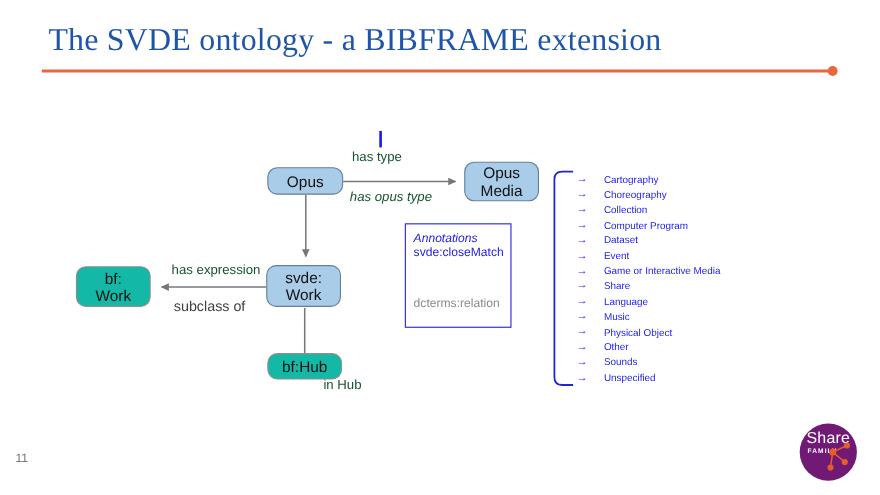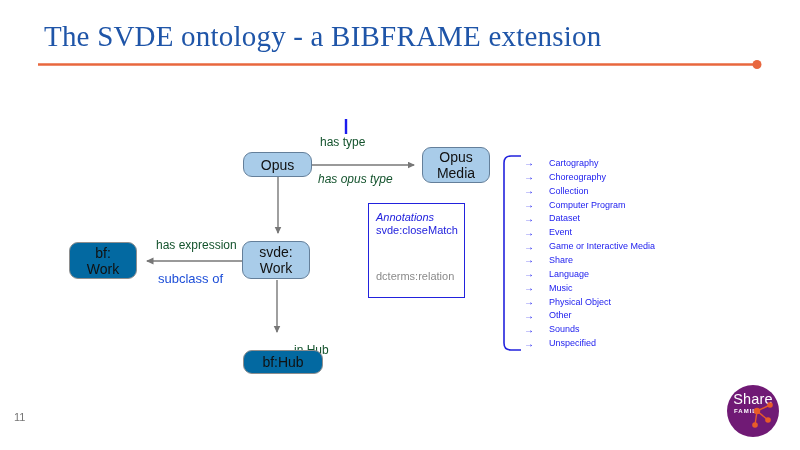--- a/index.html
+++ b/index.html
@@ -13,24 +13,24 @@
     color:#1F55A8; letter-spacing:0.2px; white-space:nowrap;
   }
   svg.overlay { position:absolute; left:0; top:0; width:800px; height:450px; pointer-events:none; }
 
   .node {
     position:absolute; box-sizing:border-box; border-radius:9px;
     display:flex; flex-direction:column; align-items:center; justify-content:center;
     font-size:14px; line-height:16px; color:#111; text-align:center;
   }
   .node.blue { background:#A9CCE9; border:1.6px solid #647f9a; }
-  .node.gray { background:#0369a1; border:1.4px solid #8e8e8e; }
+  .node.gray { background:#14b8a6; border:1.4px solid #8e8e8e; }
 
   .edge-label { position:absolute; color:#14532d; font-size:12px; white-space:nowrap;margin-top:36px; }
-  .gray-label { position:absolute; color:#1d4ed8; font-size:13px; white-space:nowrap; }
+  .gray-label { position:absolute; color:#404040; font-size:13px; white-space:nowrap; }
 
   .anno-box {
     position:absolute; left:368px; top:203px; width:97px; height:95px;
     border:1.5px solid #2222DD; box-sizing:border-box; background:#fff;
     padding:7px 0 0 7px; font-size:11px; line-height:13px;
   }
   .anno-title { color:#2222DD; font-style:italic; }
   .anno-blue  { color:#2222DD; }
   .anno-gray  { color:#8a8a8a; position:absolute; left:7px; top:66px;text-align:center; }
 
@@ -109,21 +109,21 @@
 <div class="node gray" style="left:69px; top:242px; width:68px; height:37px;">
   <span>bf:</span>
   <span>Work</span>
 </div>
 
 <div class="node blue" style="left:242px; top:241px; width:68px; height:38px;">
   <span>svde:</span>
   <span>Work</span>
 </div>
 
-<div class="node gray" style="left:243px; top:350px; width:80px; height:24px;">
+<div class="node gray" style="left:243px; top:321px; width:68px; height:24px;">
   <span>bf:Hub</span>
 </div>
 
 <div class="anno-box">
   <div class="anno-title">Annotations</div>
   <div class="anno-blue">svde:closeMatch</div>
   <div class="anno-gray">dcterms:relation</div>
 </div>
 
 <ul class="type-list">

